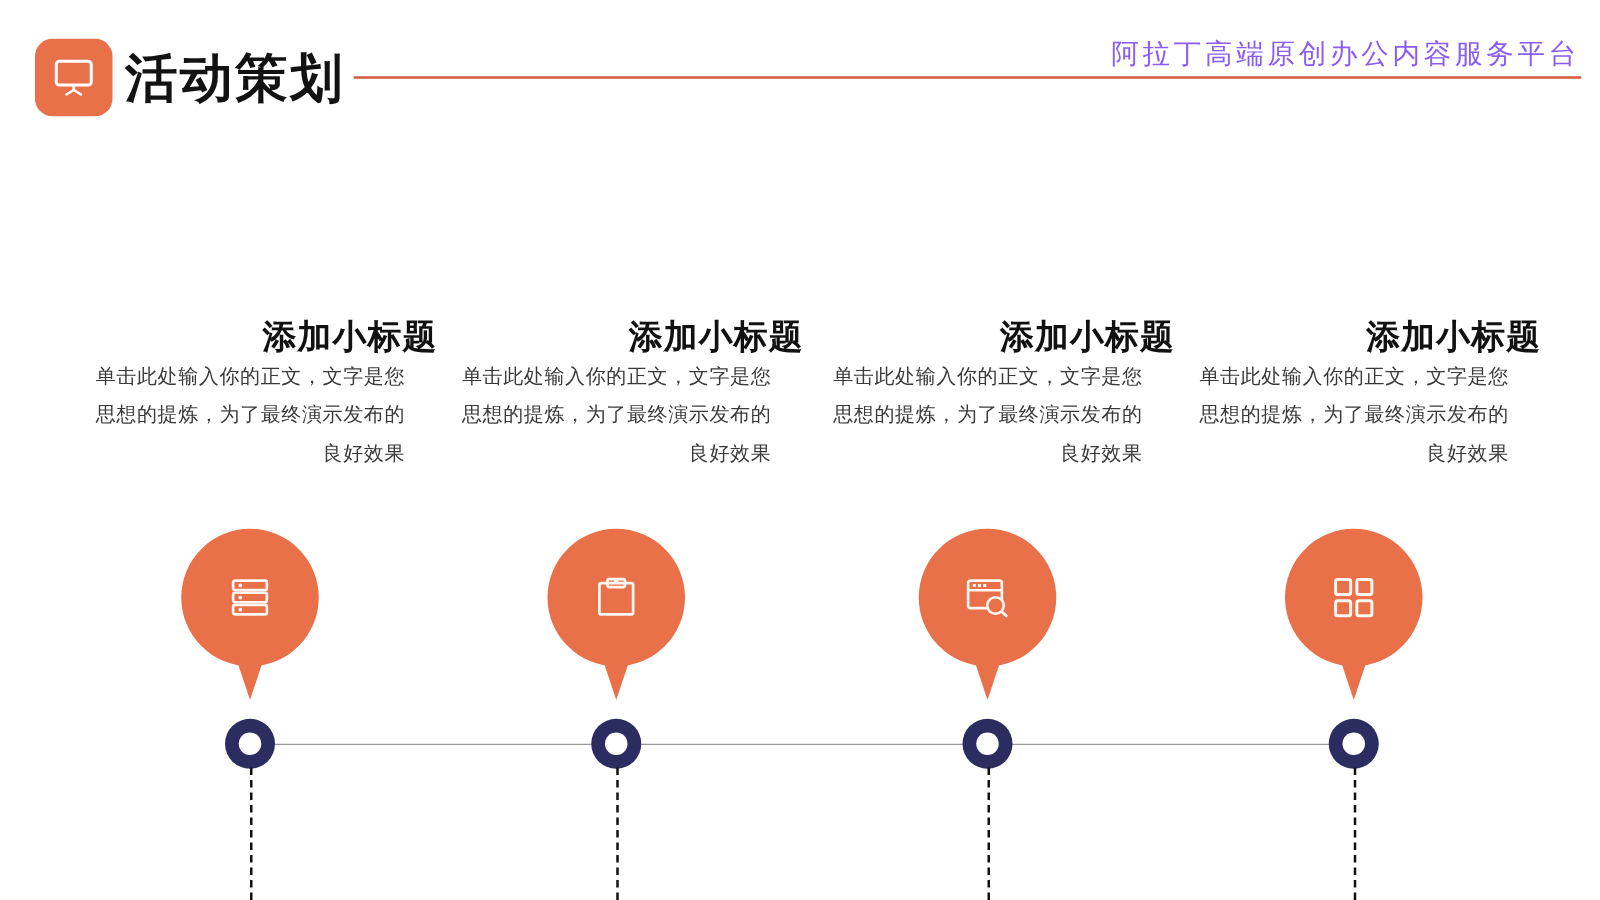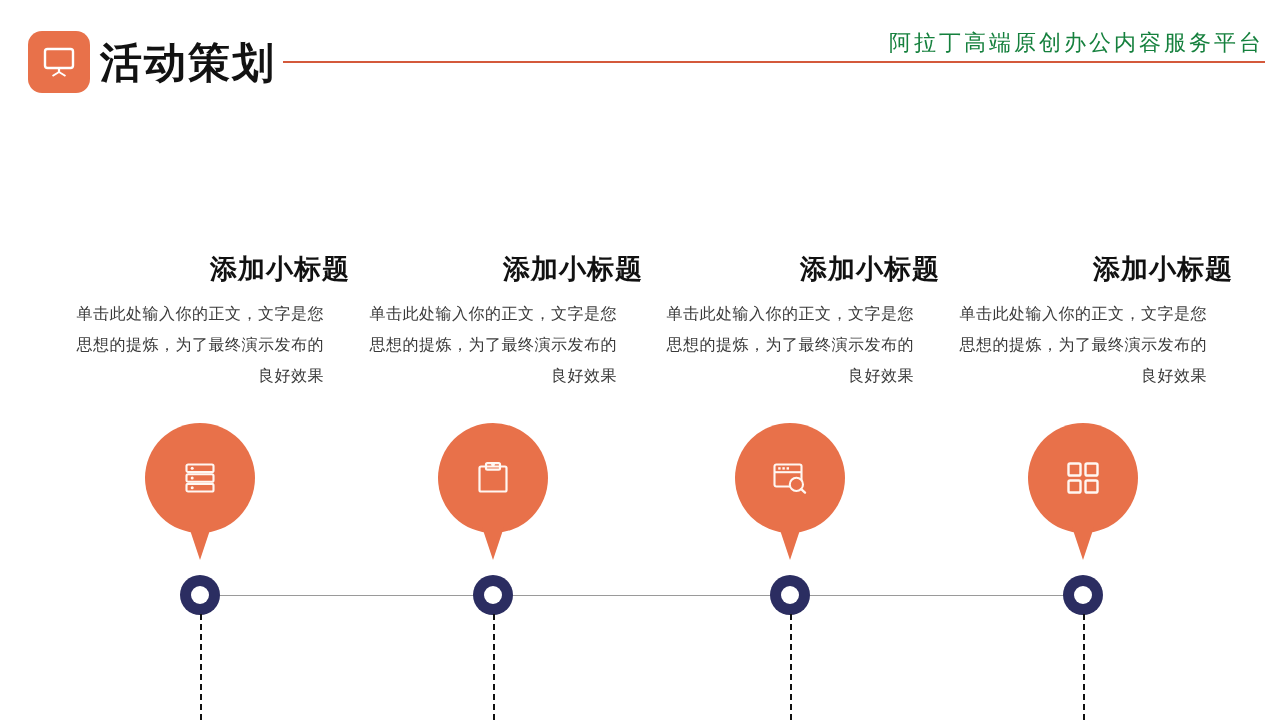--- a/index.html
+++ b/index.html
@@ -41,21 +41,21 @@
     position:absolute;
     left:283px; top:61px;
     width:982px; height:2px;
     background:#D4593B;
   }
 
   #header-subtitle {
     position:absolute;
     right:16px; top:28px;
     font-size:22px;
-    color:#15803d;
+    color:#8b5cf6;
     letter-spacing:3px;
     white-space:nowrap;
     line-height:30px;
     margin-left:42px;
   }
 
   
   .col {
     position:absolute;
     top:252px;
@@ -64,21 +64,21 @@
     text-align:right;
   }
   .col-title {
     font-size:27px;
     font-weight:bold;
     color:#111111;
     letter-spacing:1px;
     line-height:34px;
   }
   .col-body {
-    margin-top:12px;
+    margin-top:0;
     font-size:16px;
     color:#3a3a3a;
     line-height:31px;
     letter-spacing:0.5px;
     padding:0 26px;
   }
 
   
   .bubble {
     position:absolute;

